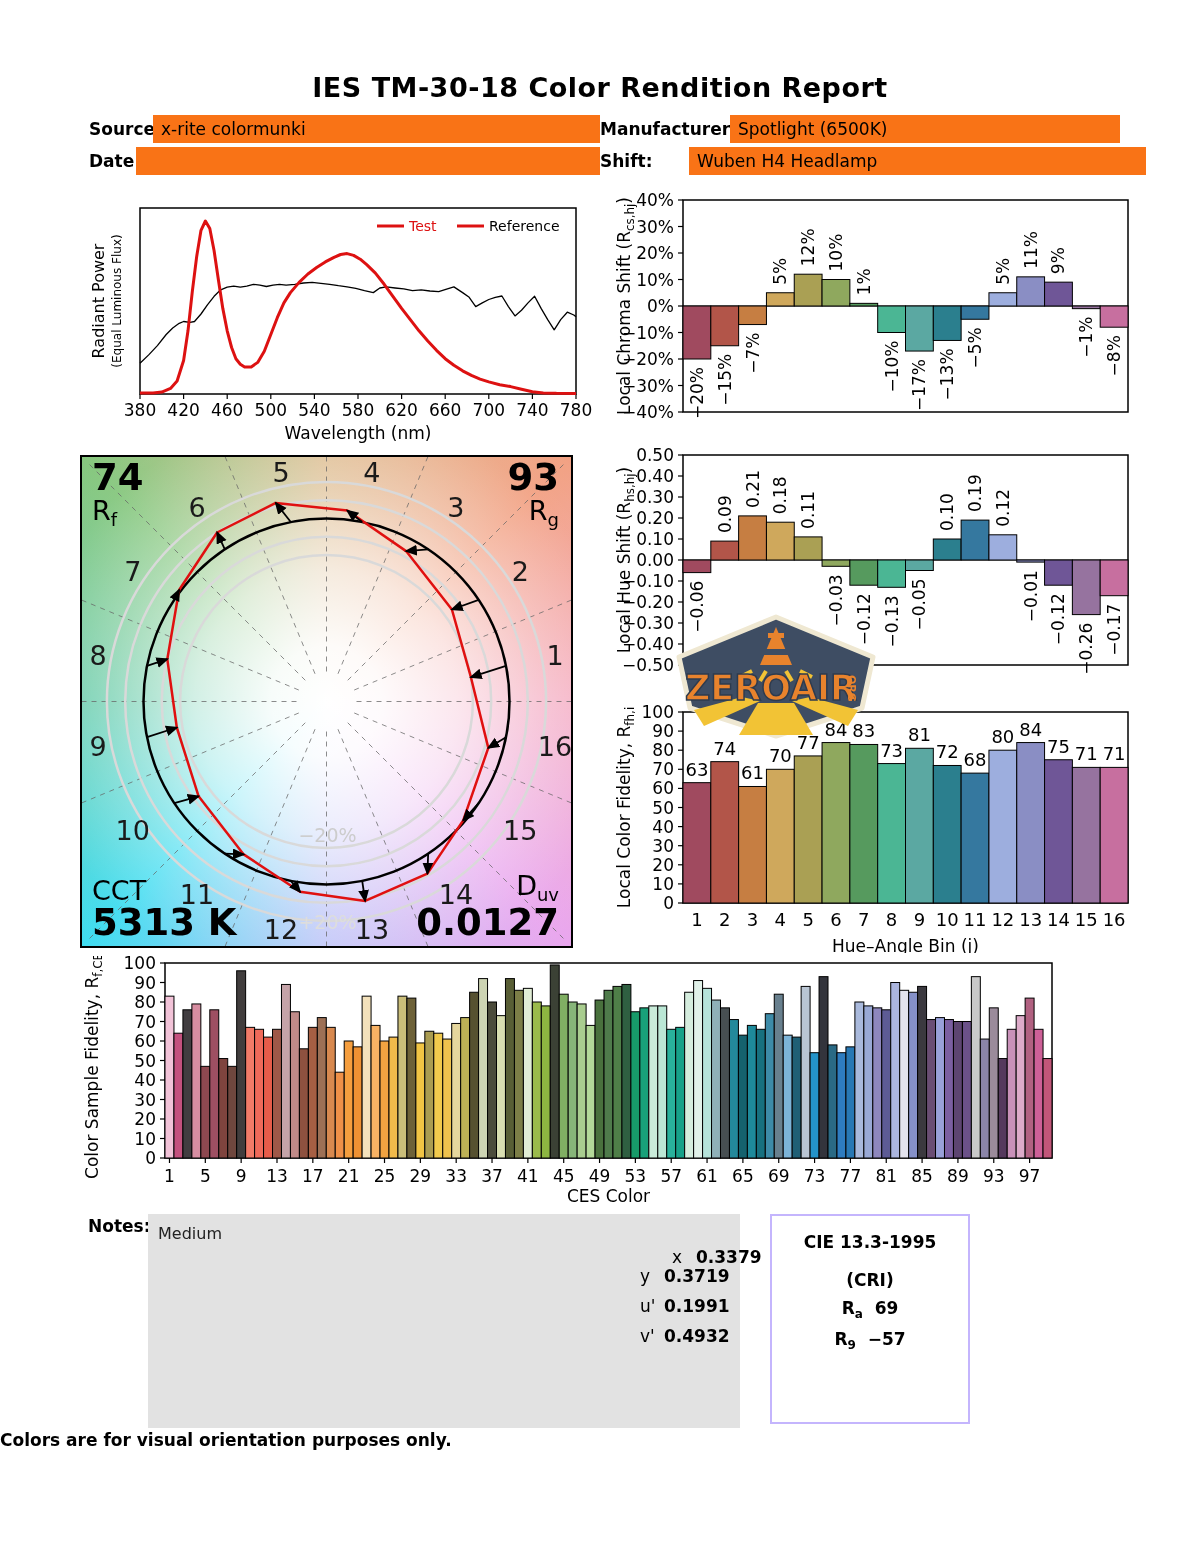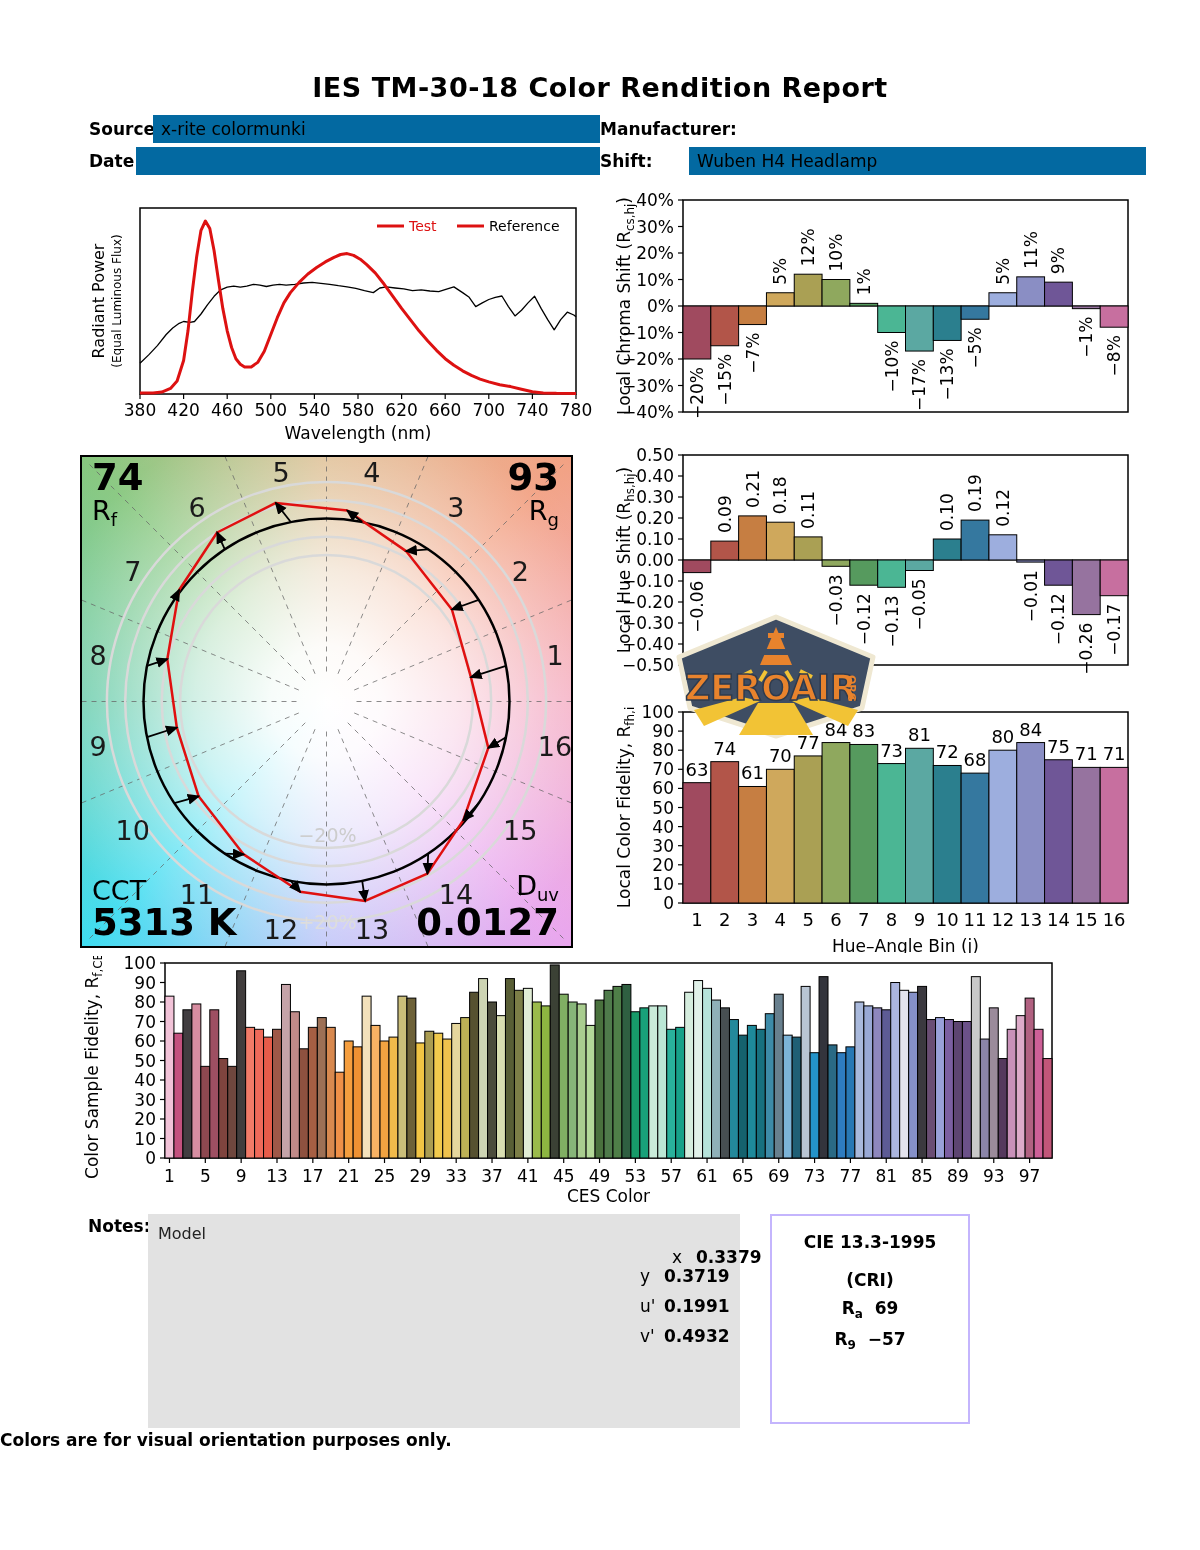--- a/index.html
+++ b/index.html
@@ -1,20 +1,20 @@
 <!DOCTYPE html>
 <html><head>
 <meta charset="utf-8">
 <style>
   html,body{margin:0;padding:0;background:#fff;}
   body{font-family:"DejaVu Sans", sans-serif; color:#000;}
   .page{position:relative;width:1200px;height:1550px;background:#fff;overflow:hidden;}
   .title{position:absolute;left:0;top:72px;width:100%;text-align:center;font-size:27px;font-weight:bold;letter-spacing:0.5px;}
   .hlabel{position:absolute;font-size:17px;font-weight:bold;white-space:nowrap;}
-  .hbox{position:absolute;background:#0369a1;font-size:17px;line-height:28px;padding-left:8px;white-space:nowrap;}
+  .hbox{position:absolute;background:#f97316;font-size:17px;line-height:28px;padding-left:8px;white-space:nowrap;}
   svg{position:absolute;overflow:hidden;}
   .cvg{position:absolute;left:80px;top:455px;width:493px;height:493px;border:2px solid #000;box-sizing:border-box;
        background:
          radial-gradient(circle at 50% 50%, rgba(255,255,255,1) 0%, rgba(255,255,255,0.95) 16%, rgba(255,255,255,0.72) 38%, rgba(255,255,255,0.35) 62%, rgba(255,255,255,0.05) 85%, rgba(255,255,255,0) 100%),
          conic-gradient(from 0deg at 50% 50%, #dcb98a 0deg, #f2a183 45deg, #f4a9c0 90deg, #e9a6ee 135deg, #b7bdf7 180deg, #3fdcf0 225deg, #5fc9a6 270deg, #86c77e 315deg, #dcb98a 360deg);}
   .cvg svg{left:0;top:0;}
   .stat{position:absolute;line-height:1.02;}
   .stat .big{font-size:37px;font-weight:bold;}
   .stat .med{font-size:27px;}
   .stat sub{font-size:18px;}
@@ -34,20 +34,21 @@
 </head>
 <body>
 
 <div class="page">
 
   <div class="title">IES TM-30-18 Color Rendition Report</div>
 
   <div class="hlabel" style="left:89px;top:119px;">Source:</div>
   <div class="hbox" style="left:153px;top:115px;width:439px;height:28px;">x-rite colormunki</div>
   <div class="hlabel" style="left:600px;top:119px;">Manufacturer:</div>
+  <div class="hbox" style="left:730px;top:115px;width:382px;height:28px;">Spotlight (6500K)</div>
   <div class="hlabel" style="left:89px;top:151px;">Date:</div>
   <div class="hbox" style="left:136px;top:147px;width:456px;height:28px;"></div>
   <div class="hlabel" style="left:600px;top:151px;">Shift:</div>
   <div class="hbox" style="left:689px;top:147px;width:449px;height:28px;">Wuben H4 Headlamp</div>
 
   <svg id="spectral" style="left:88px;top:195px;" width="510" height="258">
       <rect x="52" y="13" width="436" height="186" fill="none" stroke="#000" stroke-width="1.5"></rect>
       <line x1="52" y1="199" x2="52" y2="204" stroke="#000" stroke-width="1.2"></line>
       <text x="52" y="221" text-anchor="middle" font-size="17" font-family="DejaVu Sans, sans-serif">380</text>
       <line x1="95.6" y1="199" x2="95.6" y2="204" stroke="#000" stroke-width="1.2"></line>
@@ -541,21 +542,21 @@
       <line x1="124" y1="58" x2="136" y2="64" stroke="#f2c335" stroke-width="4"></line>
       <line x1="90" y1="58" x2="84" y2="68" stroke="#f2c335" stroke-width="4"></line>
       <line x1="110" y1="58" x2="116" y2="68" stroke="#f2c335" stroke-width="4"></line>
     </g>
     <text x="95" y="87" text-anchor="middle" font-size="35" font-weight="bold" font-family="DejaVu Sans, sans-serif" fill="#e8832d" stroke="#2e3b4e" stroke-width="1.5" letter-spacing="0">ZEROAIR</text>
     <text x="172" y="62" font-size="11" font-weight="bold" font-family="DejaVu Sans, sans-serif" fill="#e8832d" transform="rotate(90 172 62)">ORG</text>
   </svg>
 
   <div class="notes-label">Notes:</div>
   <div class="notes-box">
-    <div class="notes-text">Model</div>
+    <div class="notes-text">Medium</div>
   </div>
 
   <div class="coord-row" style="left:640px;top:1247px;margin-left:32px;"><span class="cl">x</span><span class="cv">0.3379</span></div>
   <div class="coord-row" style="left:640px;top:1266px;"><span class="cl">y</span><span class="cv">0.3719</span></div>
   <div class="coord-row" style="left:640px;top:1296px;"><span class="cl">u'</span><span class="cv">0.1991</span></div>
   <div class="coord-row" style="left:640px;top:1326px;"><span class="cl">v'</span><span class="cv">0.4932</span></div>
 
   <div class="cri-box">
     <div class="r1">CIE 13.3-1995</div>
     <div class="r2">(CRI)</div>

